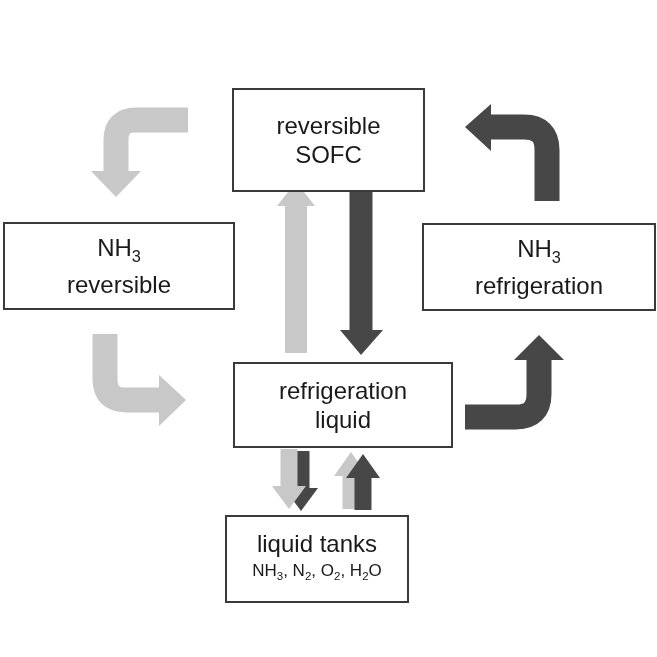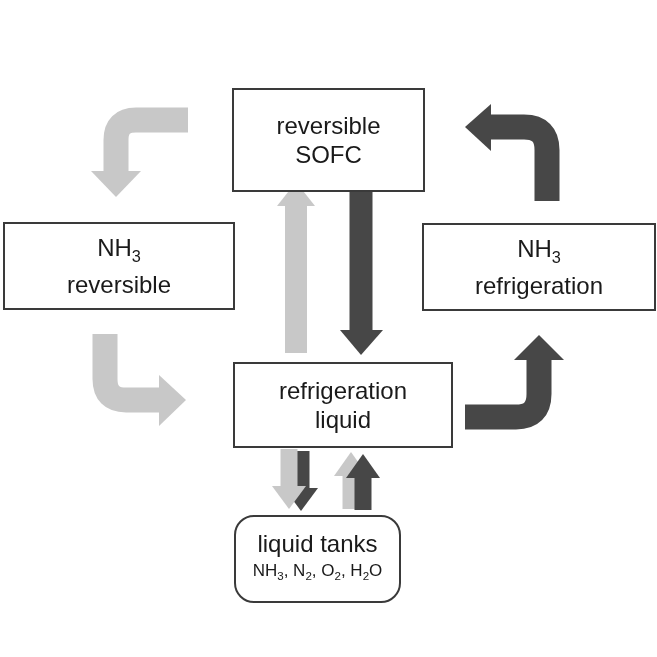--- a/index.html
+++ b/index.html
@@ -24,21 +24,21 @@
     text-align: center;
     color: var(--text, #1a1a1a);
     font-size: 24px;
     line-height: 29px;
   }
   .box .line { white-space: nowrap; }
   .box-sofc          { left: 232px; top:  88px; width: 193px; height: 104px; }
   .box-synthesis     { left:   3px; top: 222px; width: 232px; height: 88px; }
   .box-decomposition { left: 422px; top: 223px; width: 234px; height: 88px; }
   .box-refrigeration { left: 233px; top: 362px; width: 220px; height: 86px; }
-  .box-tanks         { left: 234px; top: 515px; width: 167px; height: 88px; border-radius: 20px; }
+  .box-tanks         { left: 225px; top: 515px; width: 184px; height: 88px; }
   .tanks-contents { font-size: 17px; line-height: 26px; }
   sub { font-size: 68%; }
 </style>
 </head>
 <body>
 
 <div class="canvas">
 
   <svg class="arrow-layer" width="657" height="657" viewBox="0 0 657 657">
 

